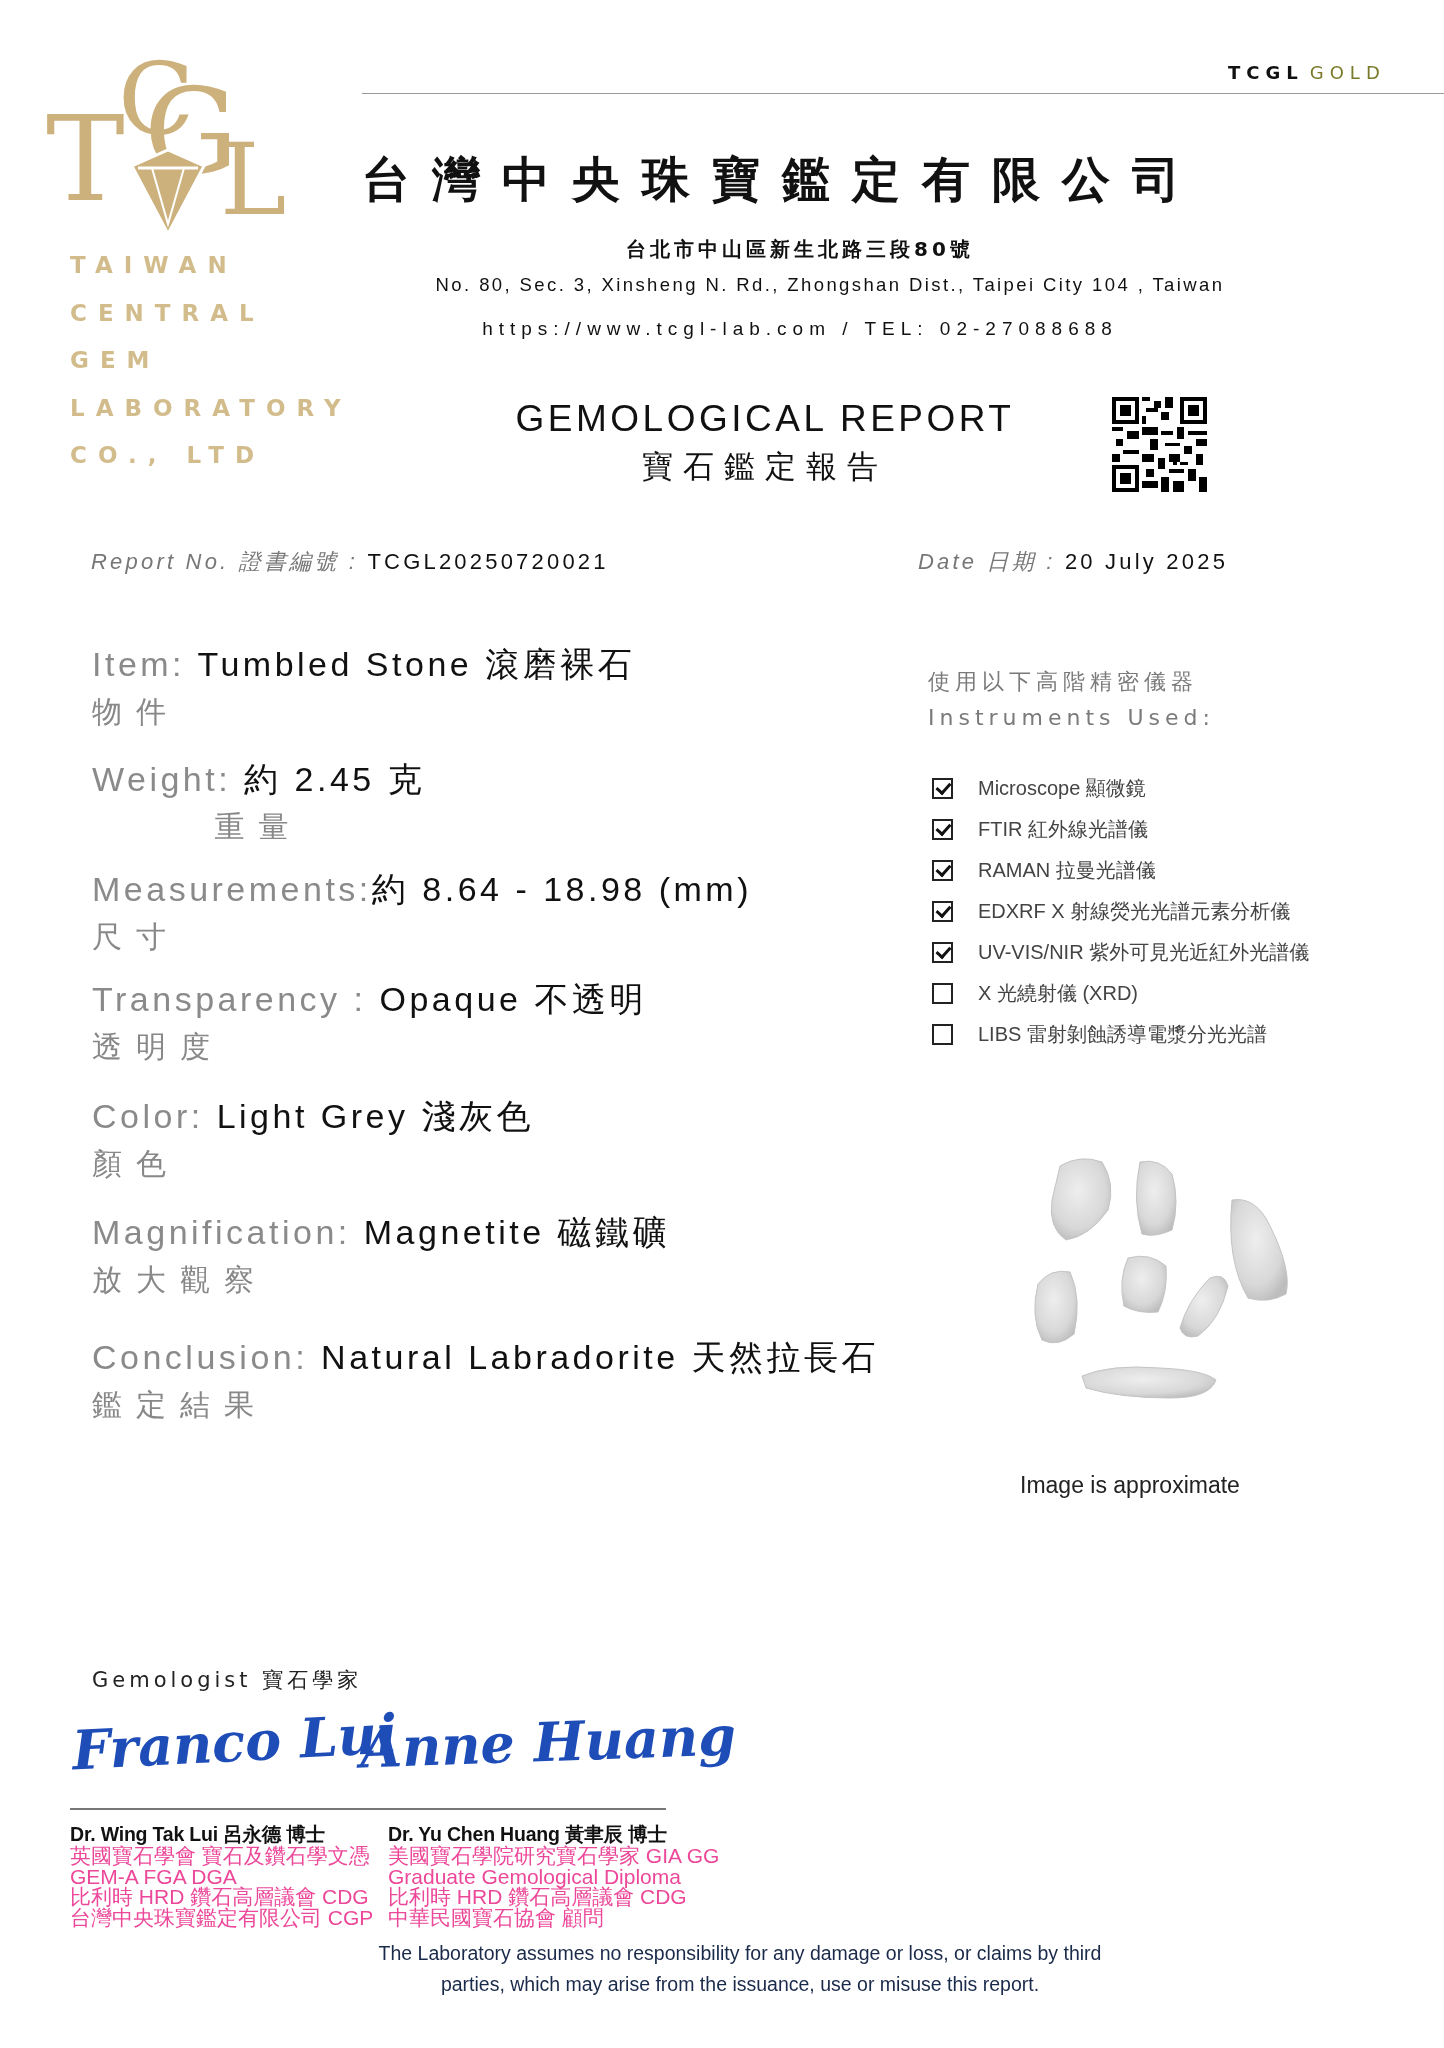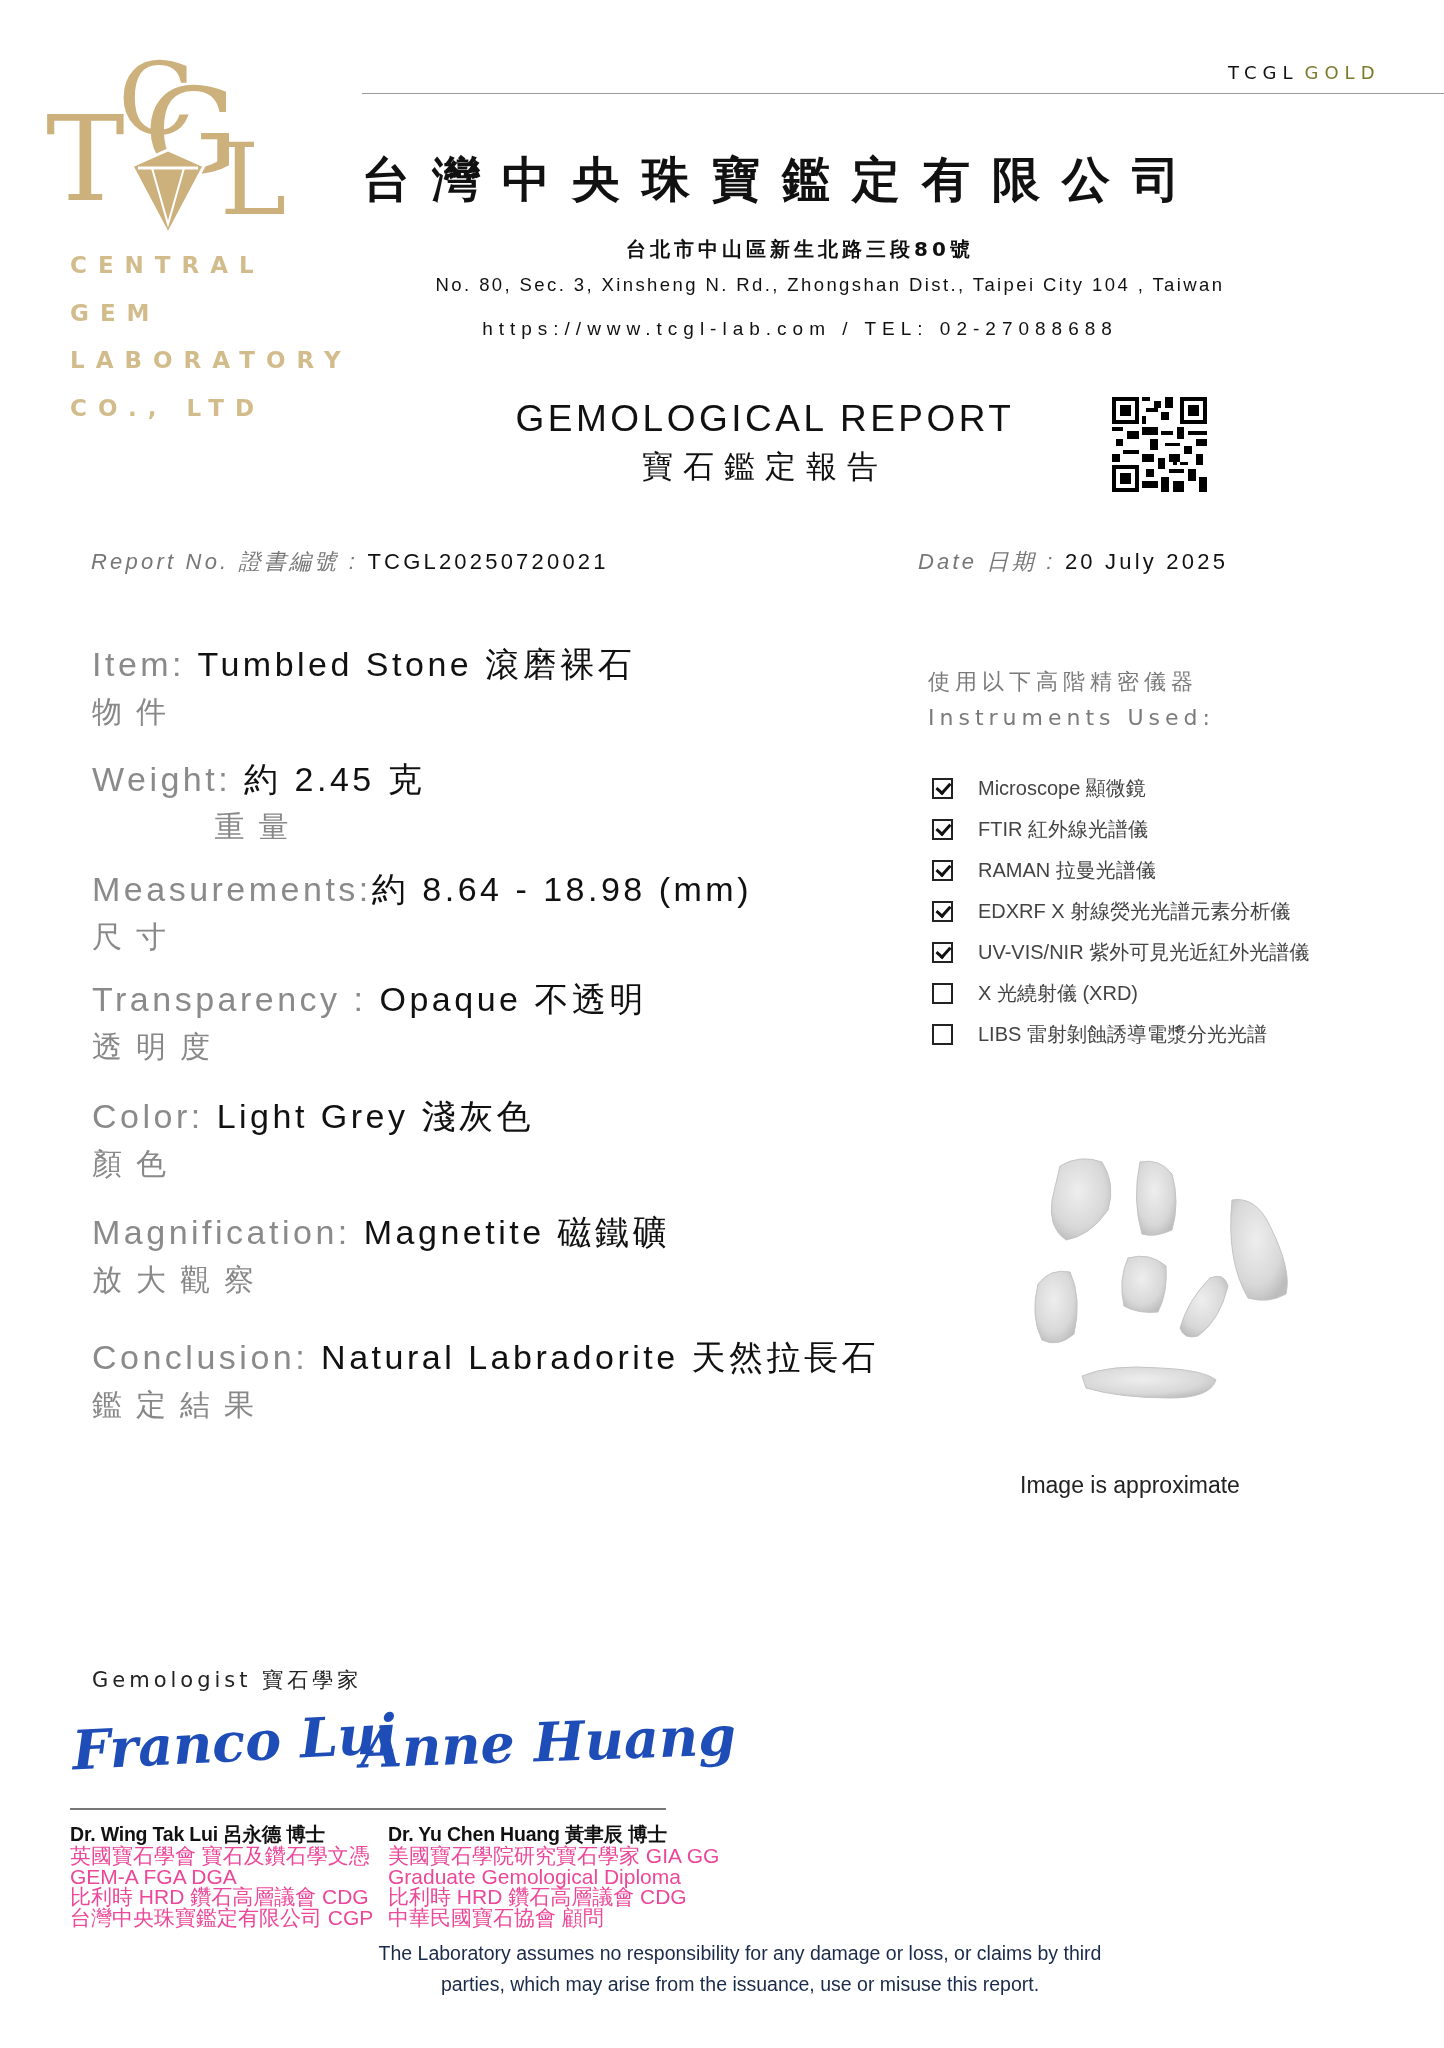--- a/index.html
+++ b/index.html
@@ -8,21 +8,21 @@
   .abs { position:absolute; }
 
   
   .logo { left:40px; top:48px; width:280px; height:190px; }
   .company-lines { left:70px; top:250px; }
   .company-line { font-family:"DejaVu Sans", sans-serif; font-weight:bold; font-size:23px;
                   letter-spacing:11px; color:#D3BC8C; height:47.5px; line-height:30px; }
 
   
   .brand-tag { left:1228px; top:62px; font-size:18px; letter-spacing:6px; font-family:"DejaVu Sans", sans-serif; }
-  .brand-tag .t1 { color:#111; }
+  .brand-tag .t1 { color:#111;font-weight:bold; }
   .brand-tag .t2 { color:#7a7a2a; margin-left:6px; }
   .header-rule { left:362px; top:93px; width:1082px; height:1px; background:#9a9a9a; }
 
   .zh-title { left:362px; top:148px; width:880px; font-size:48px; letter-spacing:22px;
               font-family:"DejaVu Sans", sans-serif; font-weight:bold; white-space:nowrap; }
   .addr-zh { left:360px; top:236px; width:880px; text-align:center; font-size:20px; letter-spacing:4px; font-weight:bold; }
   .addr-en { left:360px; top:274px; width:940px; text-align:center; font-size:18.5px; letter-spacing:2.4px;
              font-family:"Liberation Sans", sans-serif; }
   .addr-url { left:360px; top:318px; width:880px; text-align:center; font-size:19px; letter-spacing:6px;
               font-family:"Liberation Sans", sans-serif; }
@@ -86,20 +86,21 @@
     </g>
     <g>
       <polygon points="92,118 128,102 164,118 128,186" fill="#CDB17D" stroke="#ffffff" stroke-width="3"></polygon>
       <polyline points="98,120 158,120" stroke="#ffffff" stroke-width="3" fill="none"></polyline>
       <polyline points="112,120 128,176 144,120" stroke="#ffffff" stroke-width="2" fill="none"></polyline>
     </g>
   </svg>
 </div>
 
 <div class="abs company-lines">
+  <div class="company-line">TAIWAN</div>
   <div class="company-line">CENTRAL</div>
   <div class="company-line">GEM</div>
   <div class="company-line">LABORATORY</div>
   <div class="company-line">CO., LTD</div>
 </div>
 
 <div class="abs brand-tag">
   <span class="t1">TCGL</span><span class="t2">GOLD</span>
 </div>
 <div class="abs header-rule"></div>

